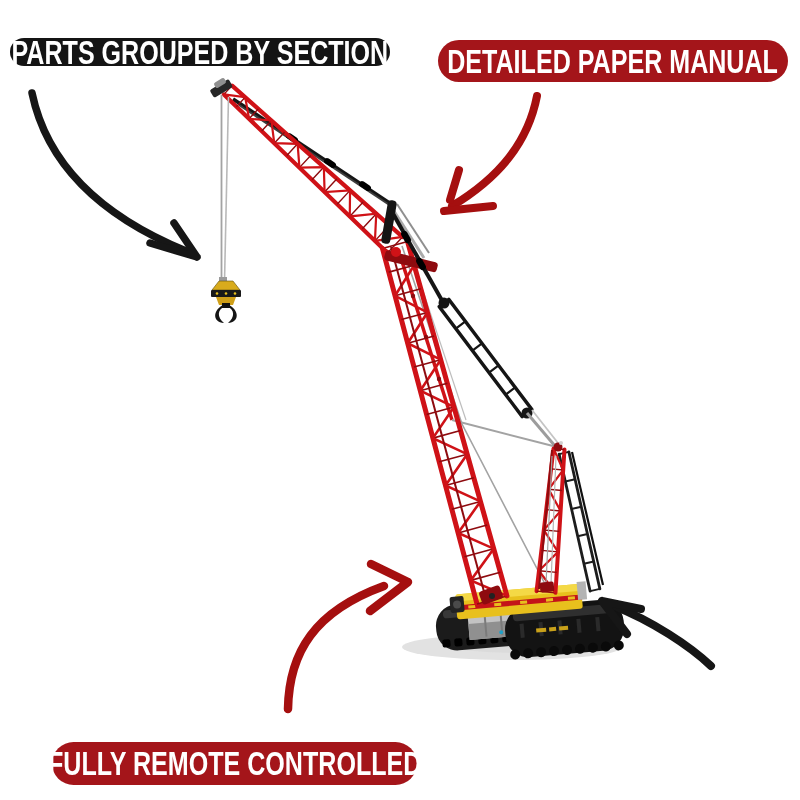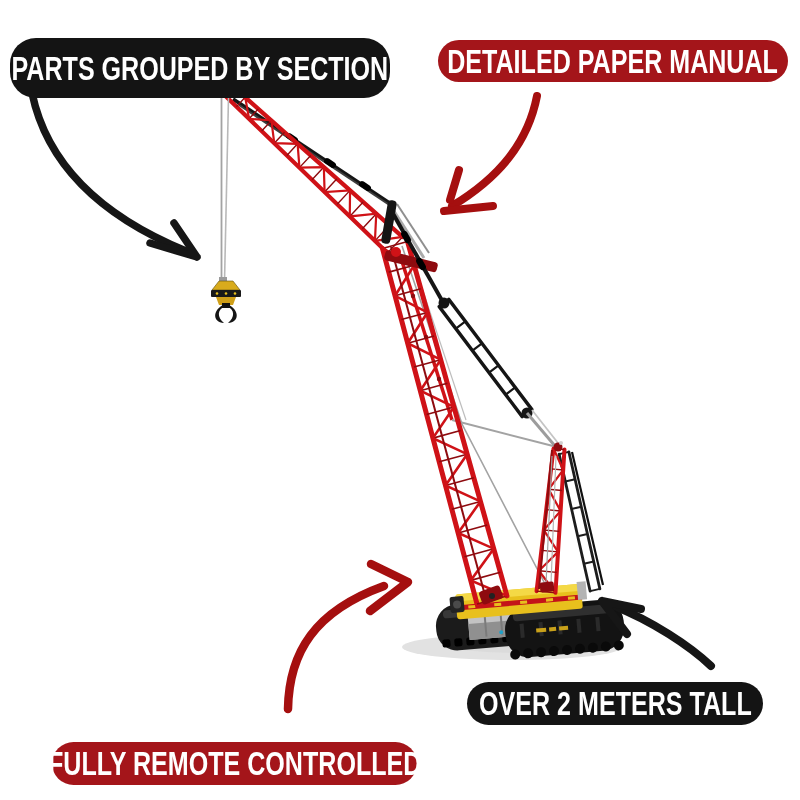--- a/index.html
+++ b/index.html
@@ -155,25 +155,22 @@
       <g>
         <path d="M288,709 C289,652 315,611 384,586" stroke="#a50f0f" stroke-width="8.5" fill="none" stroke-linecap="round" stroke-linejoin="round"></path>
         <path d="M371,564 L408,582 M408,582 L370,611" stroke="#a50f0f" stroke-width="8.5" fill="none" stroke-linecap="round" stroke-linejoin="round"></path>
       </g>
       <g>
         <path d="M711,666 C690,646 652,621 614,606" stroke="#161616" stroke-width="8" fill="none" stroke-linecap="round" stroke-linejoin="round"></path>
         <path d="M641,609 L602,601 M602,601 L627,634" stroke="#161616" stroke-width="8" fill="none" stroke-linecap="round" stroke-linejoin="round"></path>
       </g>
     </svg>
 
-  <div class="pill" style="left: 10px; top: 38px; width: 380px; height: 60px; background: rgb(20, 20, 20); color: rgb(255, 255, 255);">
+  <div class="pill" style="left: 10px; top: 38px; width: 380px; height: 28px; background: rgb(20, 20, 20); color: rgb(255, 255, 255);">
     <span>PARTS GROUPED BY SECTION</span>
   </div>
   <div class="pill" style="left: 438px; top: 40px; width: 350px; height: 42px; background: rgb(164, 21, 26); color: rgb(255, 255, 255); text-align: right;">
     <span>DETAILED PAPER MANUAL</span>
   </div>
   <div class="pill" style="left: 52px; top: 742px; width: 365px; height: 43px; background: rgb(164, 21, 26); color: rgb(255, 255, 255); align-items: center;">
     <span>FULLY REMOTE CONTROLLED</span>
   </div>
-  <div class="pill" style="left: 467px; top: 682px; width: 296px; height: 43px; background: rgb(20, 20, 20); color: rgb(255, 255, 255);">
-    <span>OVER 2 METERS TALL</span>
-  </div>
 </div>
 
 </body></html>

